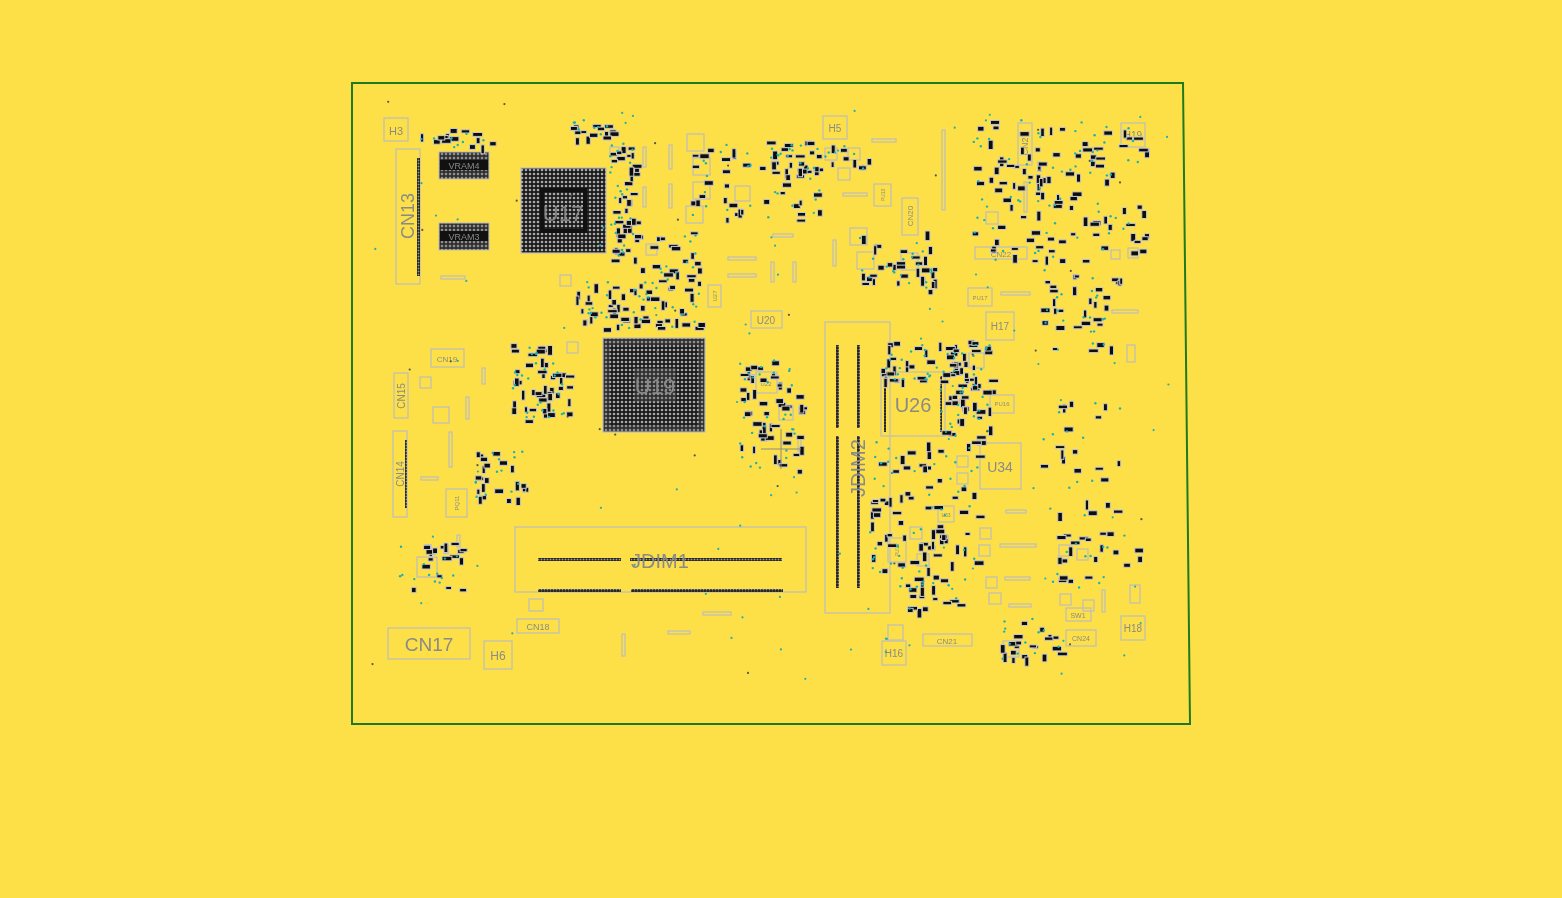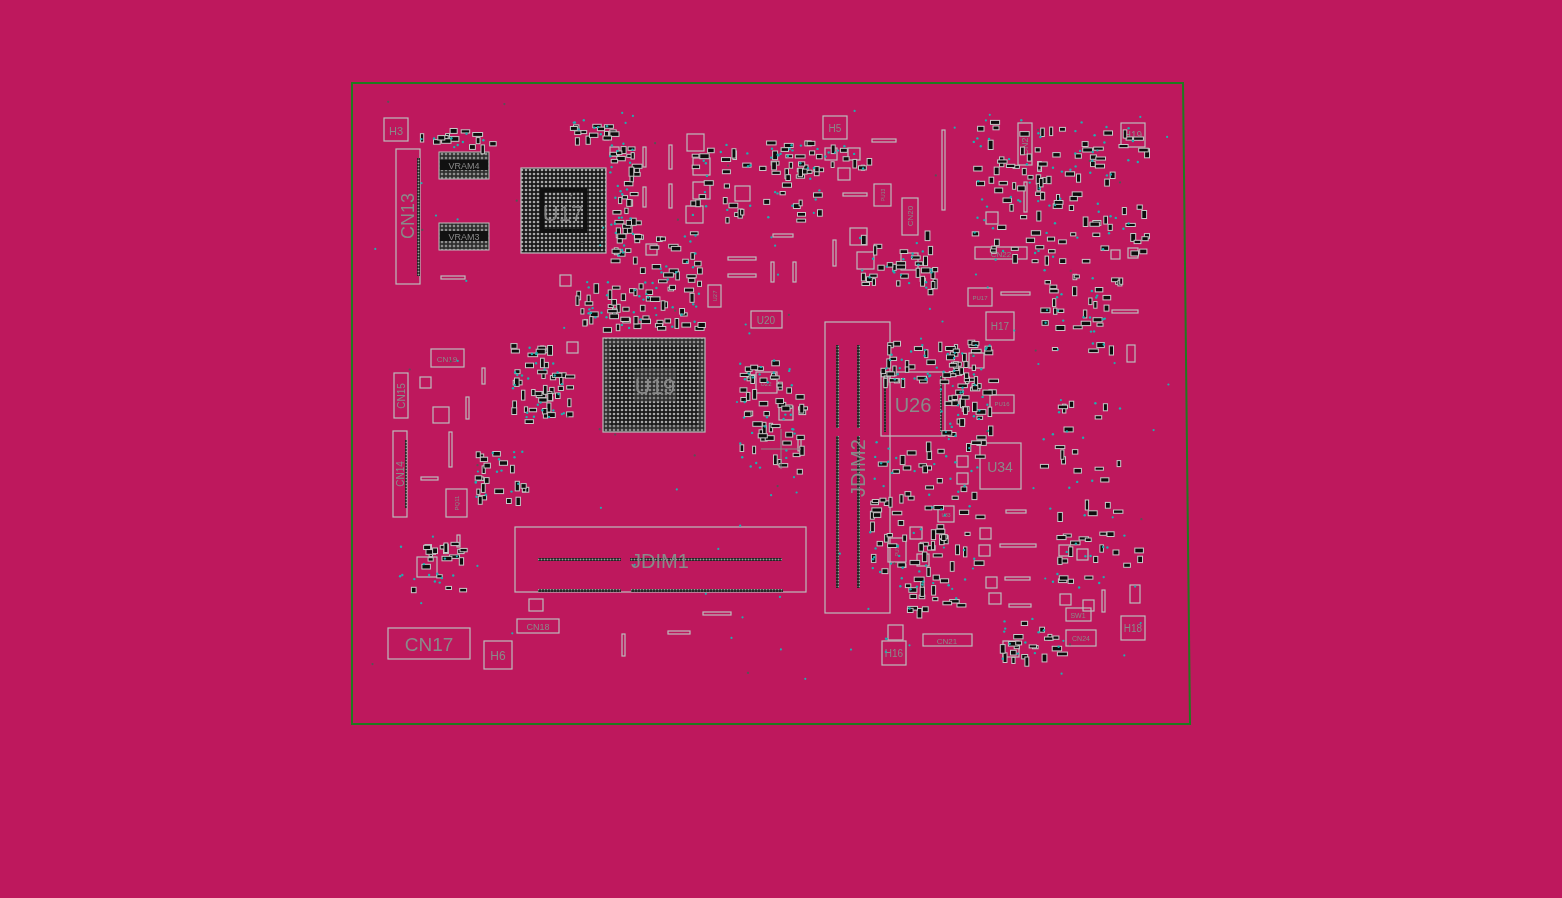--- a/index.html
+++ b/index.html
@@ -1,17 +1,17 @@
 <!DOCTYPE html>
 <html><head>
 <meta charset="utf-8">
 <style>
   html,body{margin:0;padding:0;background:#000;}
   body{width:1562px;height:898px;overflow:hidden;position:relative;font-family:"Liberation Sans",sans-serif;}
-  #viewer{position:absolute;left:0;top:0;width:1562px;height:898px;background:#be185d;}
+  #viewer{position:absolute;left:0;top:0;width:1562px;height:898px;background:#fde047;}
   svg{position:absolute;left:0;top:0;}
   .lbl{fill:#8a8a8a;font-family:"Liberation Sans",sans-serif;}
   .part{fill:none;stroke:#bdbdbd;stroke-width:1.2;}
   .pad{fill:#0d0d0d;stroke:#c8c8c8;stroke-width:1;}
   .via{fill:#1fb0b0;}
   .hole{fill:#555;}
 </style>
 </head>
 <body>
 

